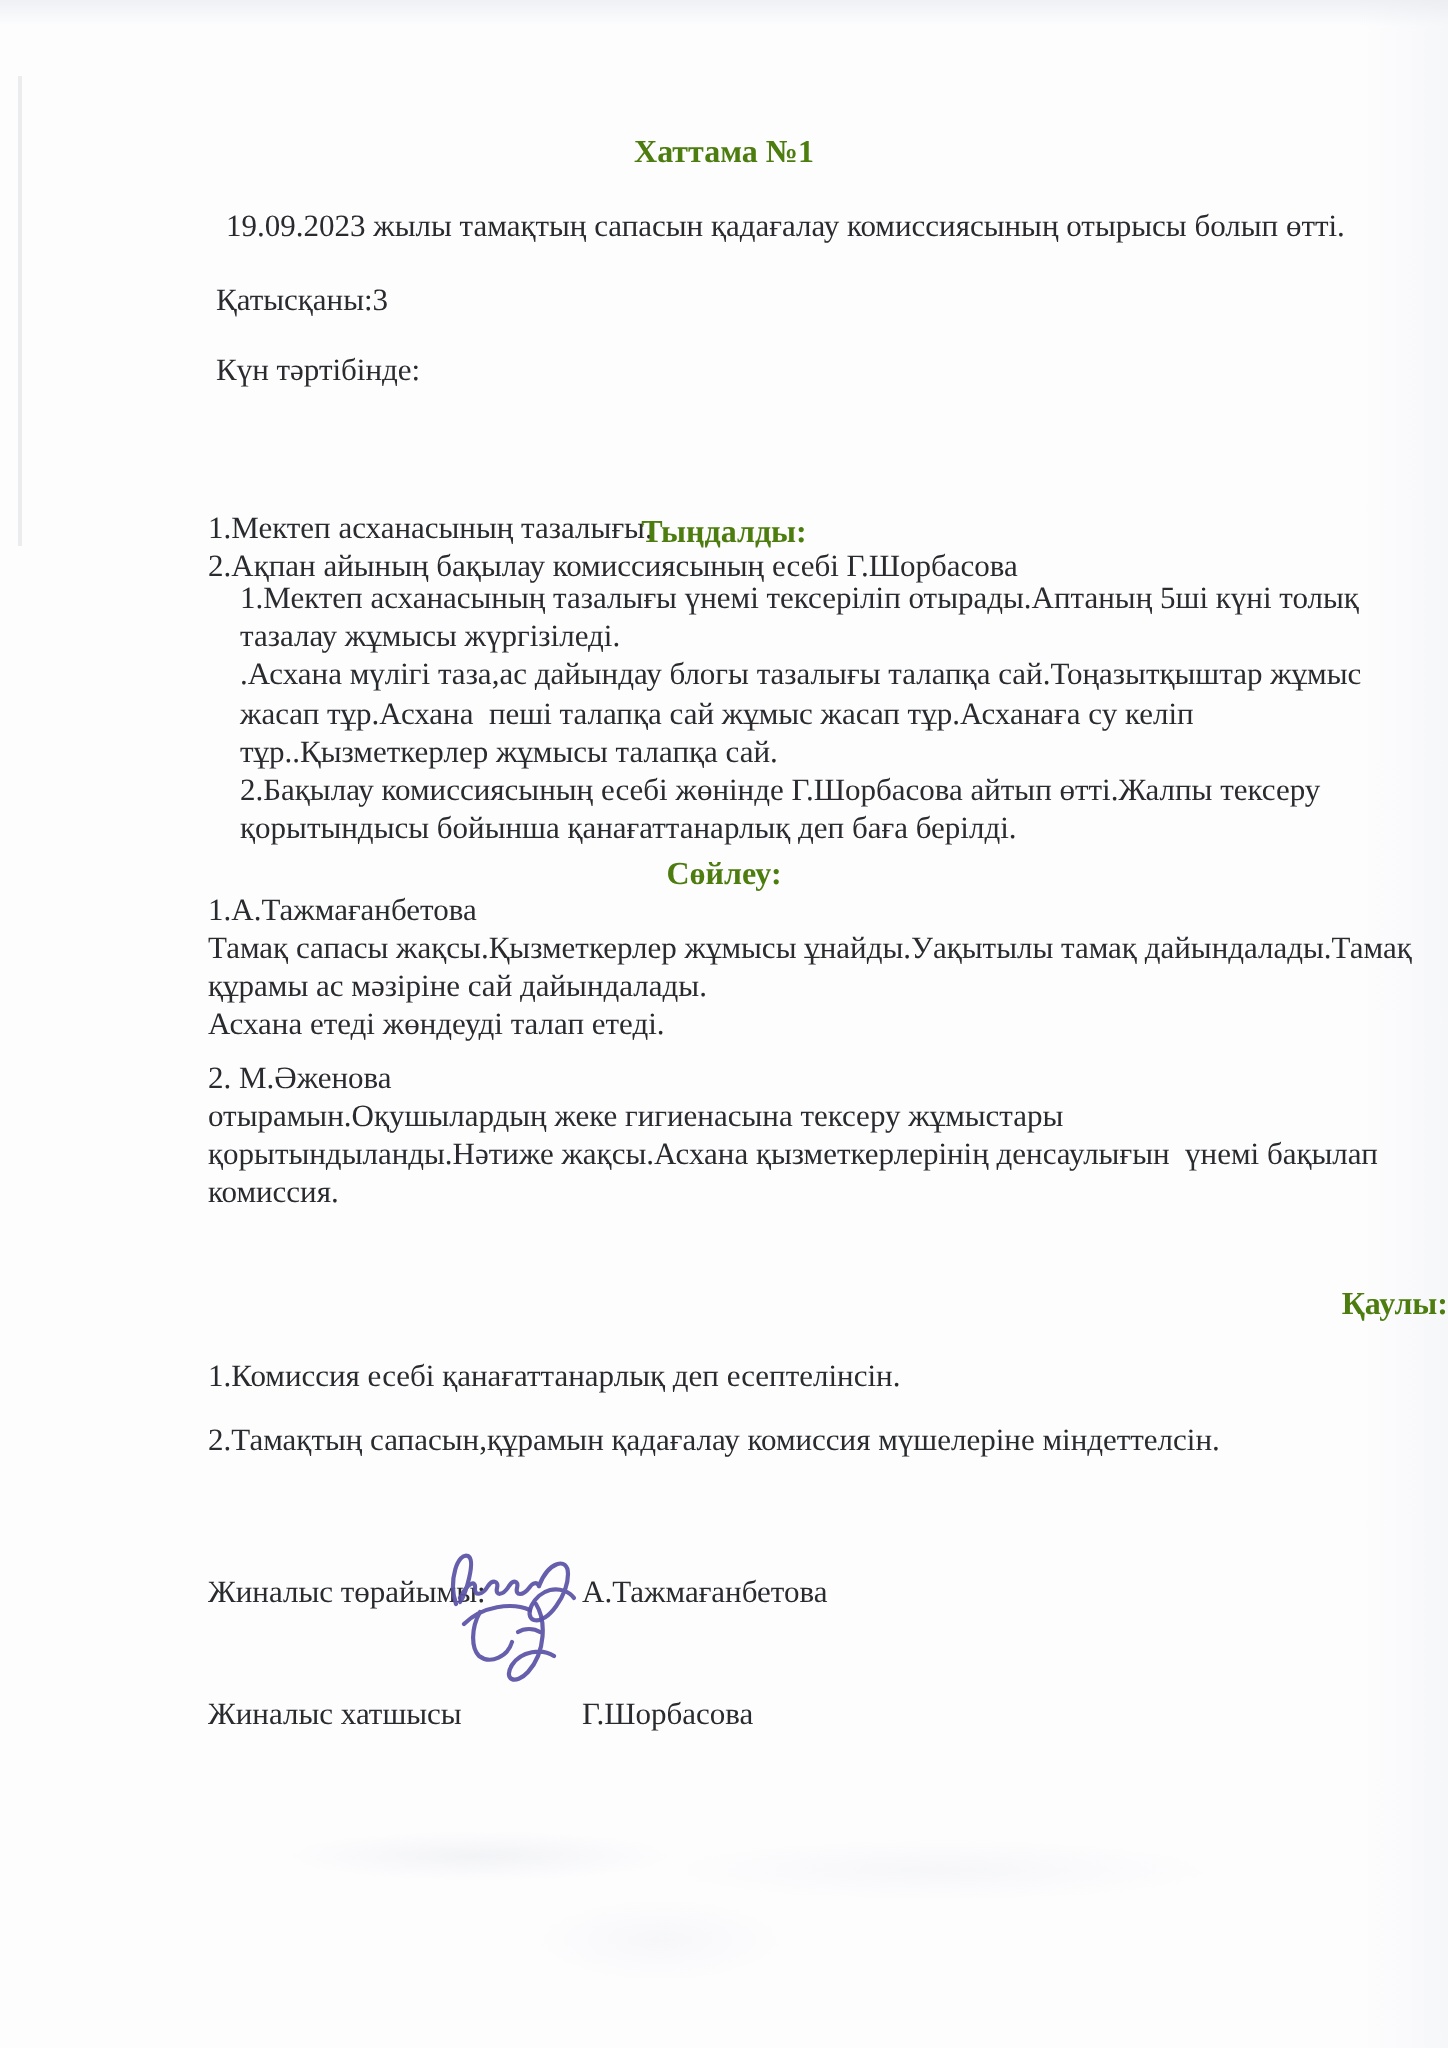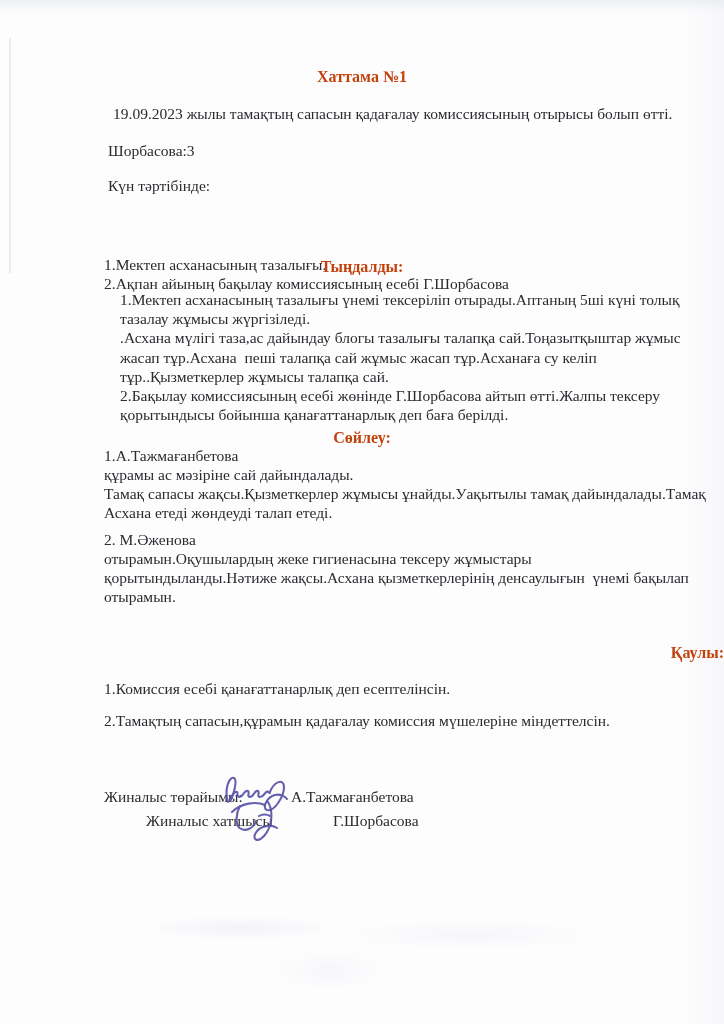--- a/index.html
+++ b/index.html
@@ -28,21 +28,21 @@
   }
   .scan-bottom-smudge {
     position:absolute; left:0; top:880px; width:724px; height:120px;
     background:
       radial-gradient(140px 18px at 240px 48px, rgba(196,200,212,0.18), rgba(255,255,255,0) 70%),
       radial-gradient(200px 22px at 470px 55px, rgba(196,200,212,0.12), rgba(255,255,255,0) 70%),
       radial-gradient(90px 30px at 330px 90px, rgba(200,204,216,0.12), rgba(255,255,255,0) 70%);
   }
   .heading {
     position:absolute; left:0; width:724px;
-    text-align:center; font-weight:bold; font-size:16px; color:#c2410c;
+    text-align:center; font-weight:bold; font-size:16px; color:#4d7c0f;
     white-space:pre;
   }
   .block { position:absolute; }
   .line { white-space:pre; line-height:19.2px; height:19.2px; }
   .res-item { white-space:pre; line-height:19px; margin-bottom:13px; }
   .sig-row { position:absolute; left:104px; width:480px; height:19px; }
   .sig-label { position:absolute; left:0; top:0; white-space:pre; }
   .sig-name { position:absolute; left:187px; top:0; white-space:pre; }
   .sig-svg { position:absolute; }
   .title { top:68px; }
@@ -57,21 +57,21 @@
   <div class="scan-right-streak"></div>
   <div class="scan-bottom-smudge"></div>
 
   <div class="heading title">Хаттама №1</div>
 
   <div class="block" style="left:113px; top:104px;text-align:right;">
     <div class="line">19.09.2023 жылы тамақтың сапасын қадағалау комиссиясының отырысы болып өтті.</div>
   </div>
 
   <div class="block" style="left:108px; top:141px;">
-    <div class="line">Шорбасова:3</div>
+    <div class="line">Қатысқаны:3</div>
   </div>
 
   <div class="block" style="left:108px; top:176px;">
     <div class="line">Күн тәртібінде:</div>
   </div>
 
   <div class="block" style="left:104px; top:209px;margin-top:46px;">
       <div class="line">1.Мектеп асханасының тазалығы.</div>
       <div class="line">2.Ақпан айының бақылау комиссиясының есебі Г.Шорбасова</div>
     </div>
@@ -87,46 +87,46 @@
       <div class="line">2.Бақылау комиссиясының есебі жөнінде Г.Шорбасова айтып өтті.Жалпы тексеру</div>
       <div class="line">қорытындысы бойынша қанағаттанарлық деп баға берілді.</div>
     </div>
 
   <div class="heading" style="top:429px;">Сөйлеу:</div>
 
   <div class="block" style="left:104px; top:446px;">
     <div class="line">1.А.Тажмағанбетова</div>
   </div>
   <div class="block" style="left:104px; top:465px;">
+      <div class="line">Тамақ сапасы жақсы.Қызметкерлер жұмысы ұнайды.Уақытылы тамақ дайындалады.Тамақ</div>
       <div class="line">құрамы ас мәзіріне сай дайындалады.</div>
-      <div class="line">Тамақ сапасы жақсы.Қызметкерлер жұмысы ұнайды.Уақытылы тамақ дайындалады.Тамақ</div>
       <div class="line">Асхана етеді жөндеуді талап етеді.</div>
     </div>
 
   <div class="block" style="left:104px; top:530px;">
     <div class="line">2. М.Әженова</div>
   </div>
   <div class="block" style="left:104px; top:549px;">
       <div class="line">отырамын.Оқушылардың жеке гигиенасына тексеру жұмыстары</div>
       <div class="line">қорытындыланды.Нәтиже жақсы.Асхана қызметкерлерінің денсаулығын  үнемі бақылап</div>
-      <div class="line">отырамын.</div>
+      <div class="line">комиссия.</div>
     </div>
 
   <div class="heading" style="top:644px;text-align:right;">Қаулы:</div>
 
   <div class="block" style="left:104px; top:679px;">
       <div class="res-item">1.Комиссия есебі қанағаттанарлық деп есептелінсін.</div>
       <div class="res-item">2.Тамақтың сапасын,құрамын қадағалау комиссия мүшелеріне міндеттелсін.</div>
     </div>
 
   <div class="sig-row" style="top:788px;">
     <span class="sig-label">Жиналыс төрайымы:</span>
     <span class="sig-name">А.Тажмағанбетова</span>
   </div>
-  <div class="sig-row" style="top:812px;margin-left:42px;">
+  <div class="sig-row" style="top:849px;">
     <span class="sig-label">Жиналыс хатшысы</span>
     <span class="sig-name">Г.Шорбасова</span>
   </div>
 
   <svg class="sig-svg" style="left:221px; top:771px;" width="76" height="44" viewBox="0 0 76 44">
     <g fill="none" stroke="#5a52a6" stroke-width="2.1" stroke-linecap="round" opacity="0.92">
       <path d="M7 31 C3 19 8 5 13 7 C17 9 12 26 9 30"></path>
       <path d="M9 28 C13 20 17 19 16.5 23 C16 27 20 27 23 22 C25 19 28.5 19 27.5 23 C26.5 27 30.5 27 33.5 22 C35.5 19 38.5 19 37.5 23 C36.5 27 40.5 27 43.5 23 C45.5 20 47.5 20 48.5 22"></path>
       <path d="M48.5 22 C53 10 63 7 63 16 C63 26 53 41 46 39 C40.5 37 46 26 54 24 C59 22.8 64 25 66 28"></path>
     </g>

